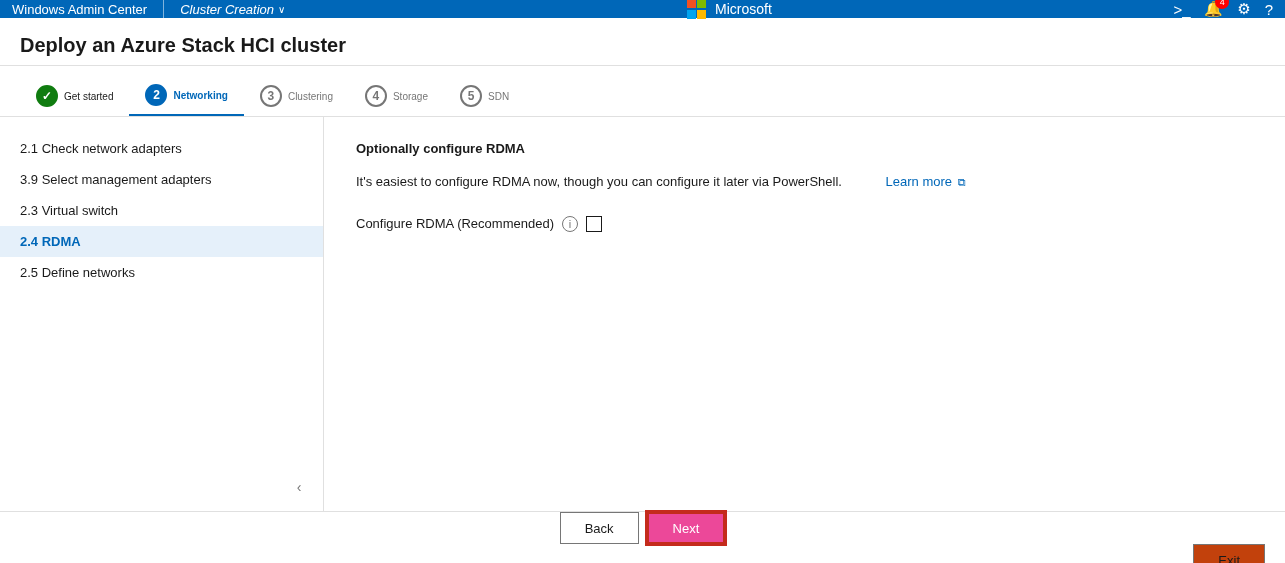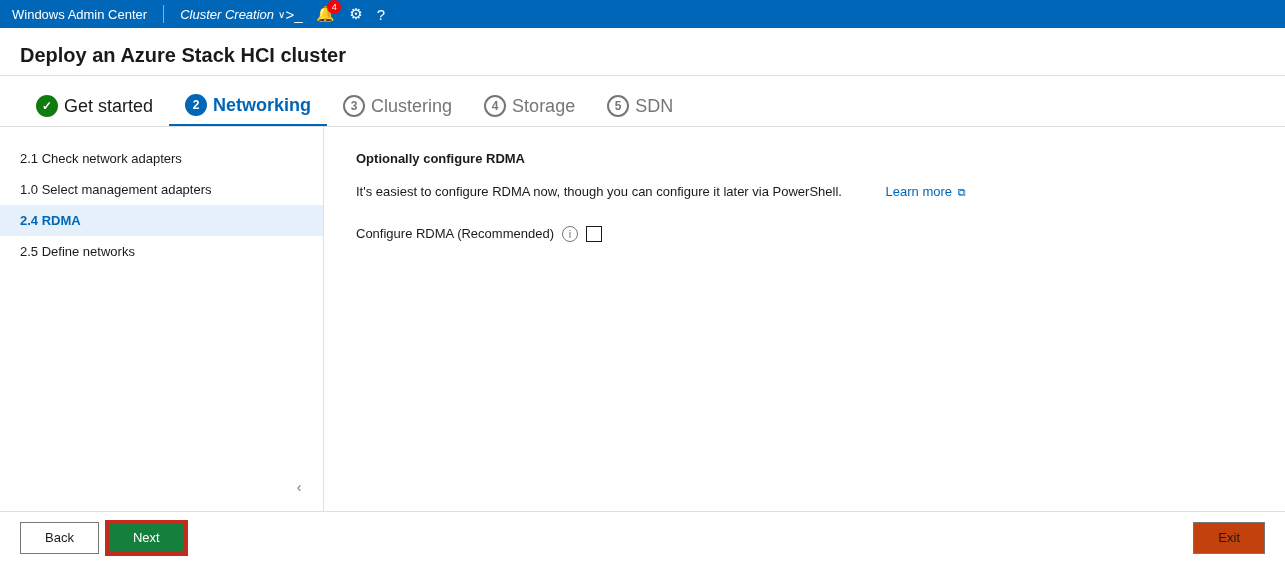--- a/index.html
+++ b/index.html
@@ -2,21 +2,21 @@
 <html><head>
   <meta charset="utf-8">
   <style>
     * { box-sizing: border-box; margin: 0; padding: 0; }
     body { font-family: 'Segoe UI', Arial, sans-serif; font-size: 13px; color: #1a1a1a; background: #fff; display: flex; flex-direction: column; height: 563px; overflow: hidden; }
 
     
     .topbar {
       background: #0067b8;
       color: #fff;
-      height: 28px;
+      height: 18px;
       display: flex;
       align-items: center;
       padding: 0 12px;
       flex-shrink: 0;
     }
     .topbar-left {
       display: flex;
       align-items: center;
       gap: 8px;
       font-size: 13px;
@@ -134,21 +134,21 @@
       background: #0067b8;
       border-color: #0067b8;
       color: #fff;
     }
     .step-circle.completed {
       background: #107c10;
       border-color: #107c10;
       color: #fff;
     }
     .step-label {
-      font-size: 18px;
+      font-size: 10px;
       color: #767676;
     }
     .step-label.active {
       color: #0067b8;
       font-weight: 700;
     }
     .step-label.completed {
       color: #1a1a1a;
     }
 
@@ -260,41 +260,42 @@
 
     
     .footer {
       height: 52px;
       border-top: 1px solid #e0e0e0;
       display: flex;
       align-items: center;
       padding: 0 20px;
       flex-shrink: 0;
       background: #fff;
+      flex-direction: column;
     }
     .footer-left {
       display: flex;
       align-items: center;
       gap: 8px;
     }
     .footer-right {
       margin-left: auto;
     }
     .btn {
       height: 32px;
       padding: 0 24px;
       border: 1px solid #767676;
       background: #fff;
       color: #1a1a1a;
       font-size: 13px;
       cursor: pointer;
       font-family: inherit;
     }
     .btn-primary {
-      background: #15803d;
+      background: #ec4899;
       color: #fff;
       border: 2px solid #c42b1c;
       outline: 2px solid #c42b1c;
     }
     .btn-exit {
       border: 1px solid #767676;
       background: #c2410c;
       color: #1a1a1a;
     }
   </style>
@@ -303,20 +304,29 @@
 
 <div class="topbar">
   <div class="topbar-left">
     <span class="topbar-app">Windows Admin Center</span>
     <div class="topbar-divider"></div>
     <div class="topbar-section">
       <span class="topbar-section-label">Cluster Creation</span>
       <span class="topbar-chevron">∨</span>
     </div>
   </div>
+  <div class="topbar-center">
+    <div class="ms-logo">
+      <div class="ms-logo-quad" style="background:#f25022;"></div>
+      <div class="ms-logo-quad" style="background:#7fba00;"></div>
+      <div class="ms-logo-quad" style="background:#00a4ef;"></div>
+      <div class="ms-logo-quad" style="background:#ffb900;"></div>
+    </div>
+    <span class="topbar-microsoft">Microsoft</span>
+  </div>
   <div class="topbar-right">
     <div class="topbar-icon">
       <span>&gt;_</span>
     </div>
     <div class="topbar-icon">
       <span>🔔</span>
       <span class="badge">4</span>
     </div>
     <div class="topbar-icon">
       <span>⚙</span>
@@ -354,21 +364,24 @@
   </div>
 </div>
 
 <div class="main-content">
 
   <div class="sidebar">
     <div class="sidebar-item">
       <span>2.1  Check network adapters</span>
     </div>
     <div class="sidebar-item">
-      <span>1.0  Select management adapters</span>
+      <span>3.9  Select management adapters</span>
+    </div>
+    <div class="sidebar-item">
+      <span>2.3  Virtual switch</span>
     </div>
     <div class="sidebar-item active">
       <span>2.4  RDMA</span>
     </div>
     <div class="sidebar-item">
       <span>2.5  Define networks</span>
     </div>
     <div class="sidebar-collapse-btn">
       <span>‹</span>
     </div>

